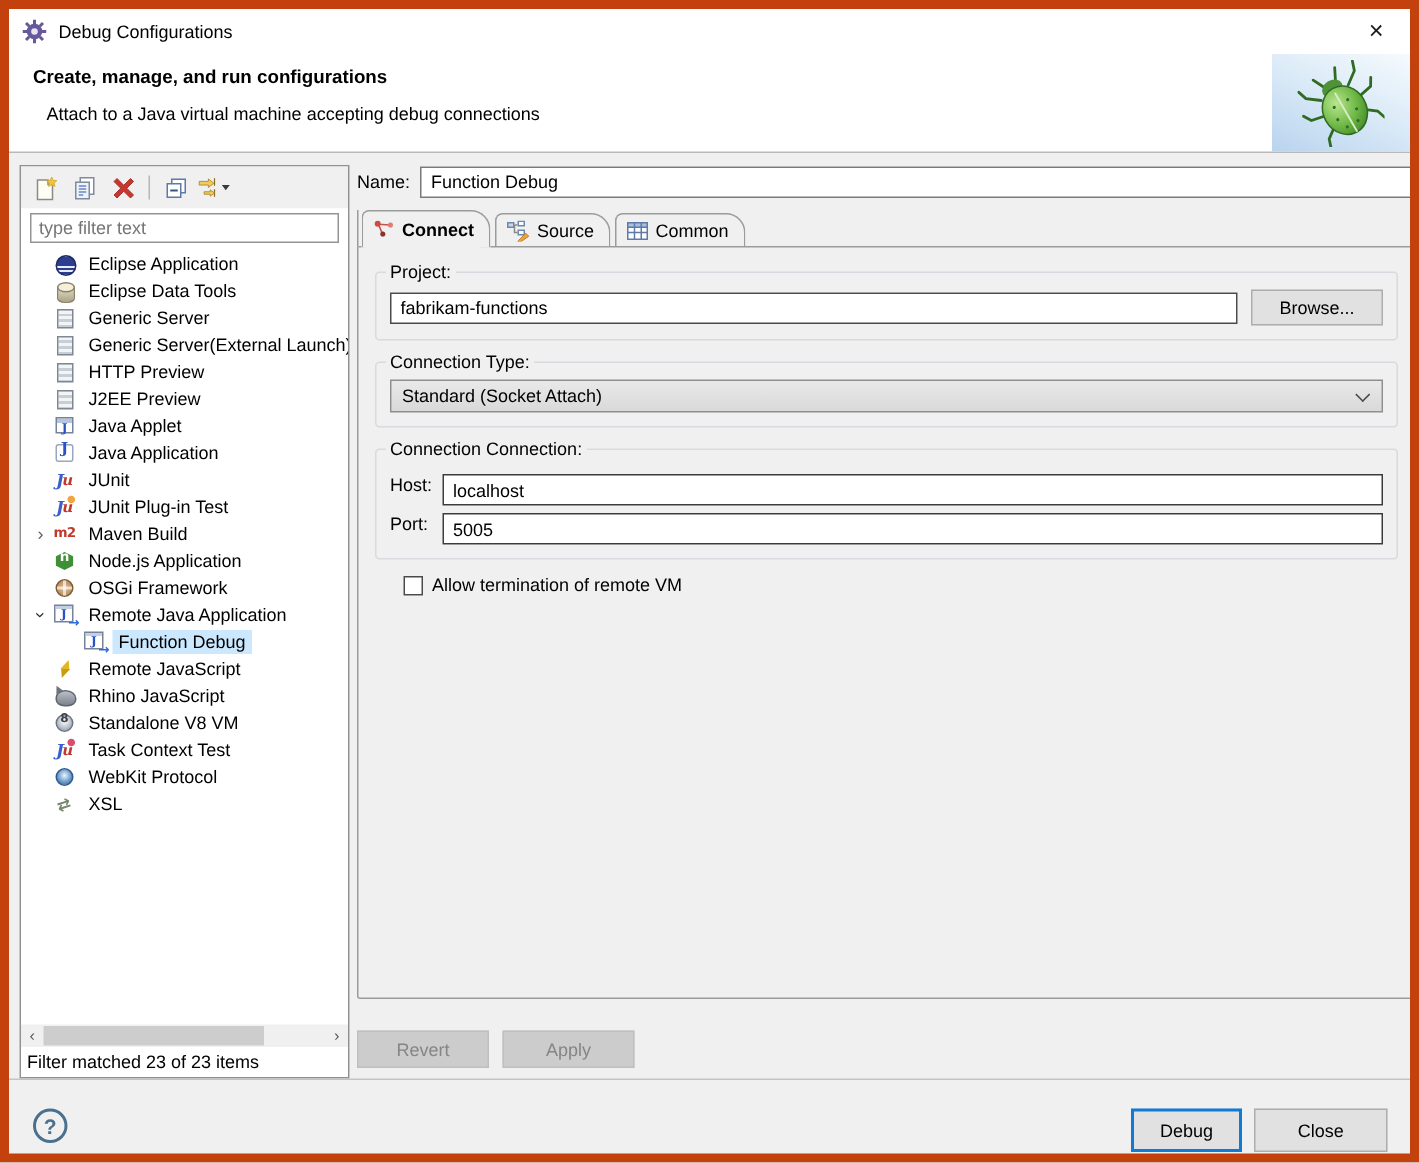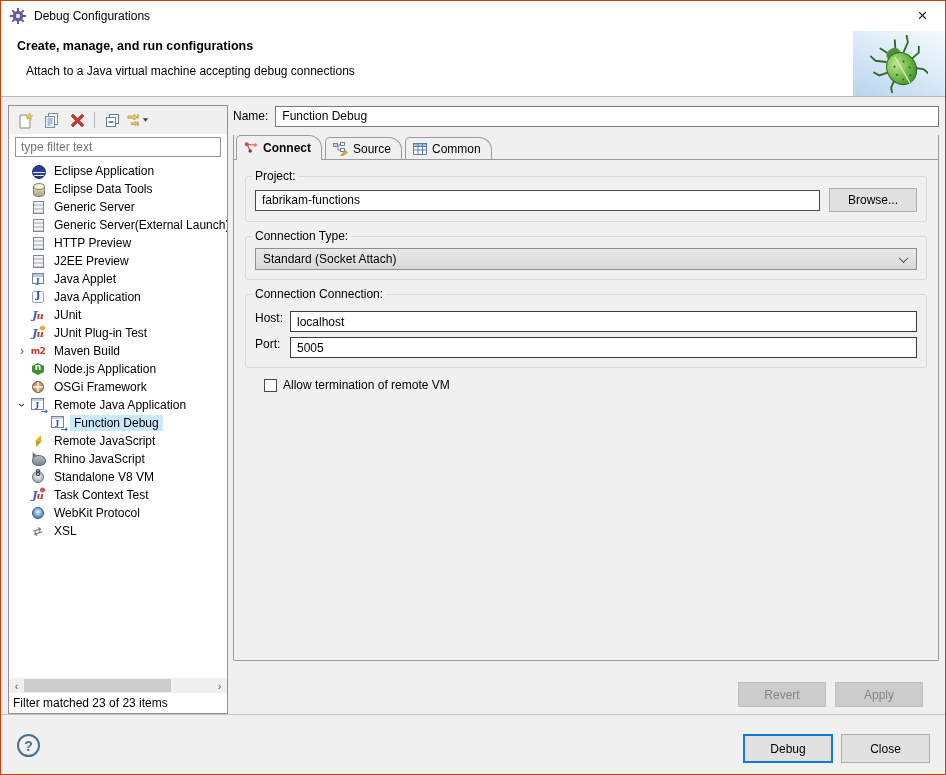--- a/index.html
+++ b/index.html
@@ -1,20 +1,20 @@
 <!DOCTYPE html>
 <html><head>
 <meta charset="utf-8">
 <style>
   * { margin:0; padding:0; box-sizing:border-box; }
   html,body { background:#d4d4d4; }
   body { font-family:"Liberation Sans", sans-serif; }
   .window{
     position:relative; width:946px; height:775px; background:#f0f0f0;
-    border:1px solid #c2410c; overflow:hidden; font-size:12px; color:#000;
+    border:6px solid #c2410c; overflow:hidden; font-size:12px; color:#000;
   }
   
   .titlebar{ position:absolute; left:0; top:0; right:0; height:30px; background:#fff;
     display:flex; align-items:center; padding-left:9px; }
   .titlebar .dlg-icon{ width:16px; height:16px; margin-right:8px; display:inline-flex; }
   .titlebar .title{ font-size:12px; }
   .close-btn{ position:absolute; right:0; top:0; width:45px; height:29px; display:flex;
     align-items:center; justify-content:center; font-size:17px; color:#1a1a1a; cursor:default; }
   
   .banner{ position:absolute; left:0; top:30px; right:0; height:66px; background:#fff;
@@ -138,30 +138,30 @@
     display:flex; align-items:center; padding:0 9px 0 7px; }
   .combo .val{ flex:1; font-size:12px; }
   .combo .arrow{ width:7px; height:7px; border-right:1.4px solid #4a4a4a;
     border-bottom:1.4px solid #4a4a4a; transform:rotate(45deg) translate(-1px,-1px); }
   .cp-row{ display:flex; margin-top:5px; }
   .cp-row .cp-label{ width:35px; flex:0 0 35px; font-size:12px; }
   .cp-row input{ flex:1; height:21px; border:1px solid #3c3c3c; padding:1px 6px;
     font:12px "Liberation Sans",sans-serif; outline:none; background:#fff; }
   .chk-row{ display:flex; align-items:center; margin:10px 0 0 19px; gap:6px; }
   .chk-box{ width:13px; height:13px; border:1px solid #4a4a4a; background:#fff; flex:0 0 13px; }
-  .ra-row{ display:flex; justify-content:flex-end; gap:9px; margin-top:21px; padding-right:16px; }
+  .ra-row{ display:flex; gap:9px; margin-top:21px; padding-right:16px; }
   .btn.disabled{ background:#cccccc; border-color:#bfbfbf; color:#858585; width:88px; height:25px; }
   
   .sep-line{ position:absolute; left:0; right:0; top:713px; height:1px; background:#c3c3c3; }
   .help-btn{ position:absolute; left:16px; top:733px; width:23px; height:23px; border-radius:50%;
     border:2px solid #49708e; color:#49708e; font:bold 14px "Liberation Sans",sans-serif;
     display:flex; align-items:center; justify-content:center; background:#f0f0f0; }
   .footer-btn{ position:absolute; top:733px; height:29px; font:12px "Liberation Sans",sans-serif;
     background:#e1e1e1; display:flex; align-items:center; justify-content:center; }
-  .debug-btn{ right:112px; width:90px; border:2px solid #0f7bd7; }
+  .debug-btn{ right:112px; width:74px; border:2px solid #0f7bd7; }
   .close-action-btn{ right:15px; width:89px; border:1px solid #adadad; }
 </style>
 </head>
 <body>
 
 <div class="window">
 
   <div class="titlebar">
     <span class="dlg-icon">
       <svg width="16" height="16" viewBox="0 0 16 16">

